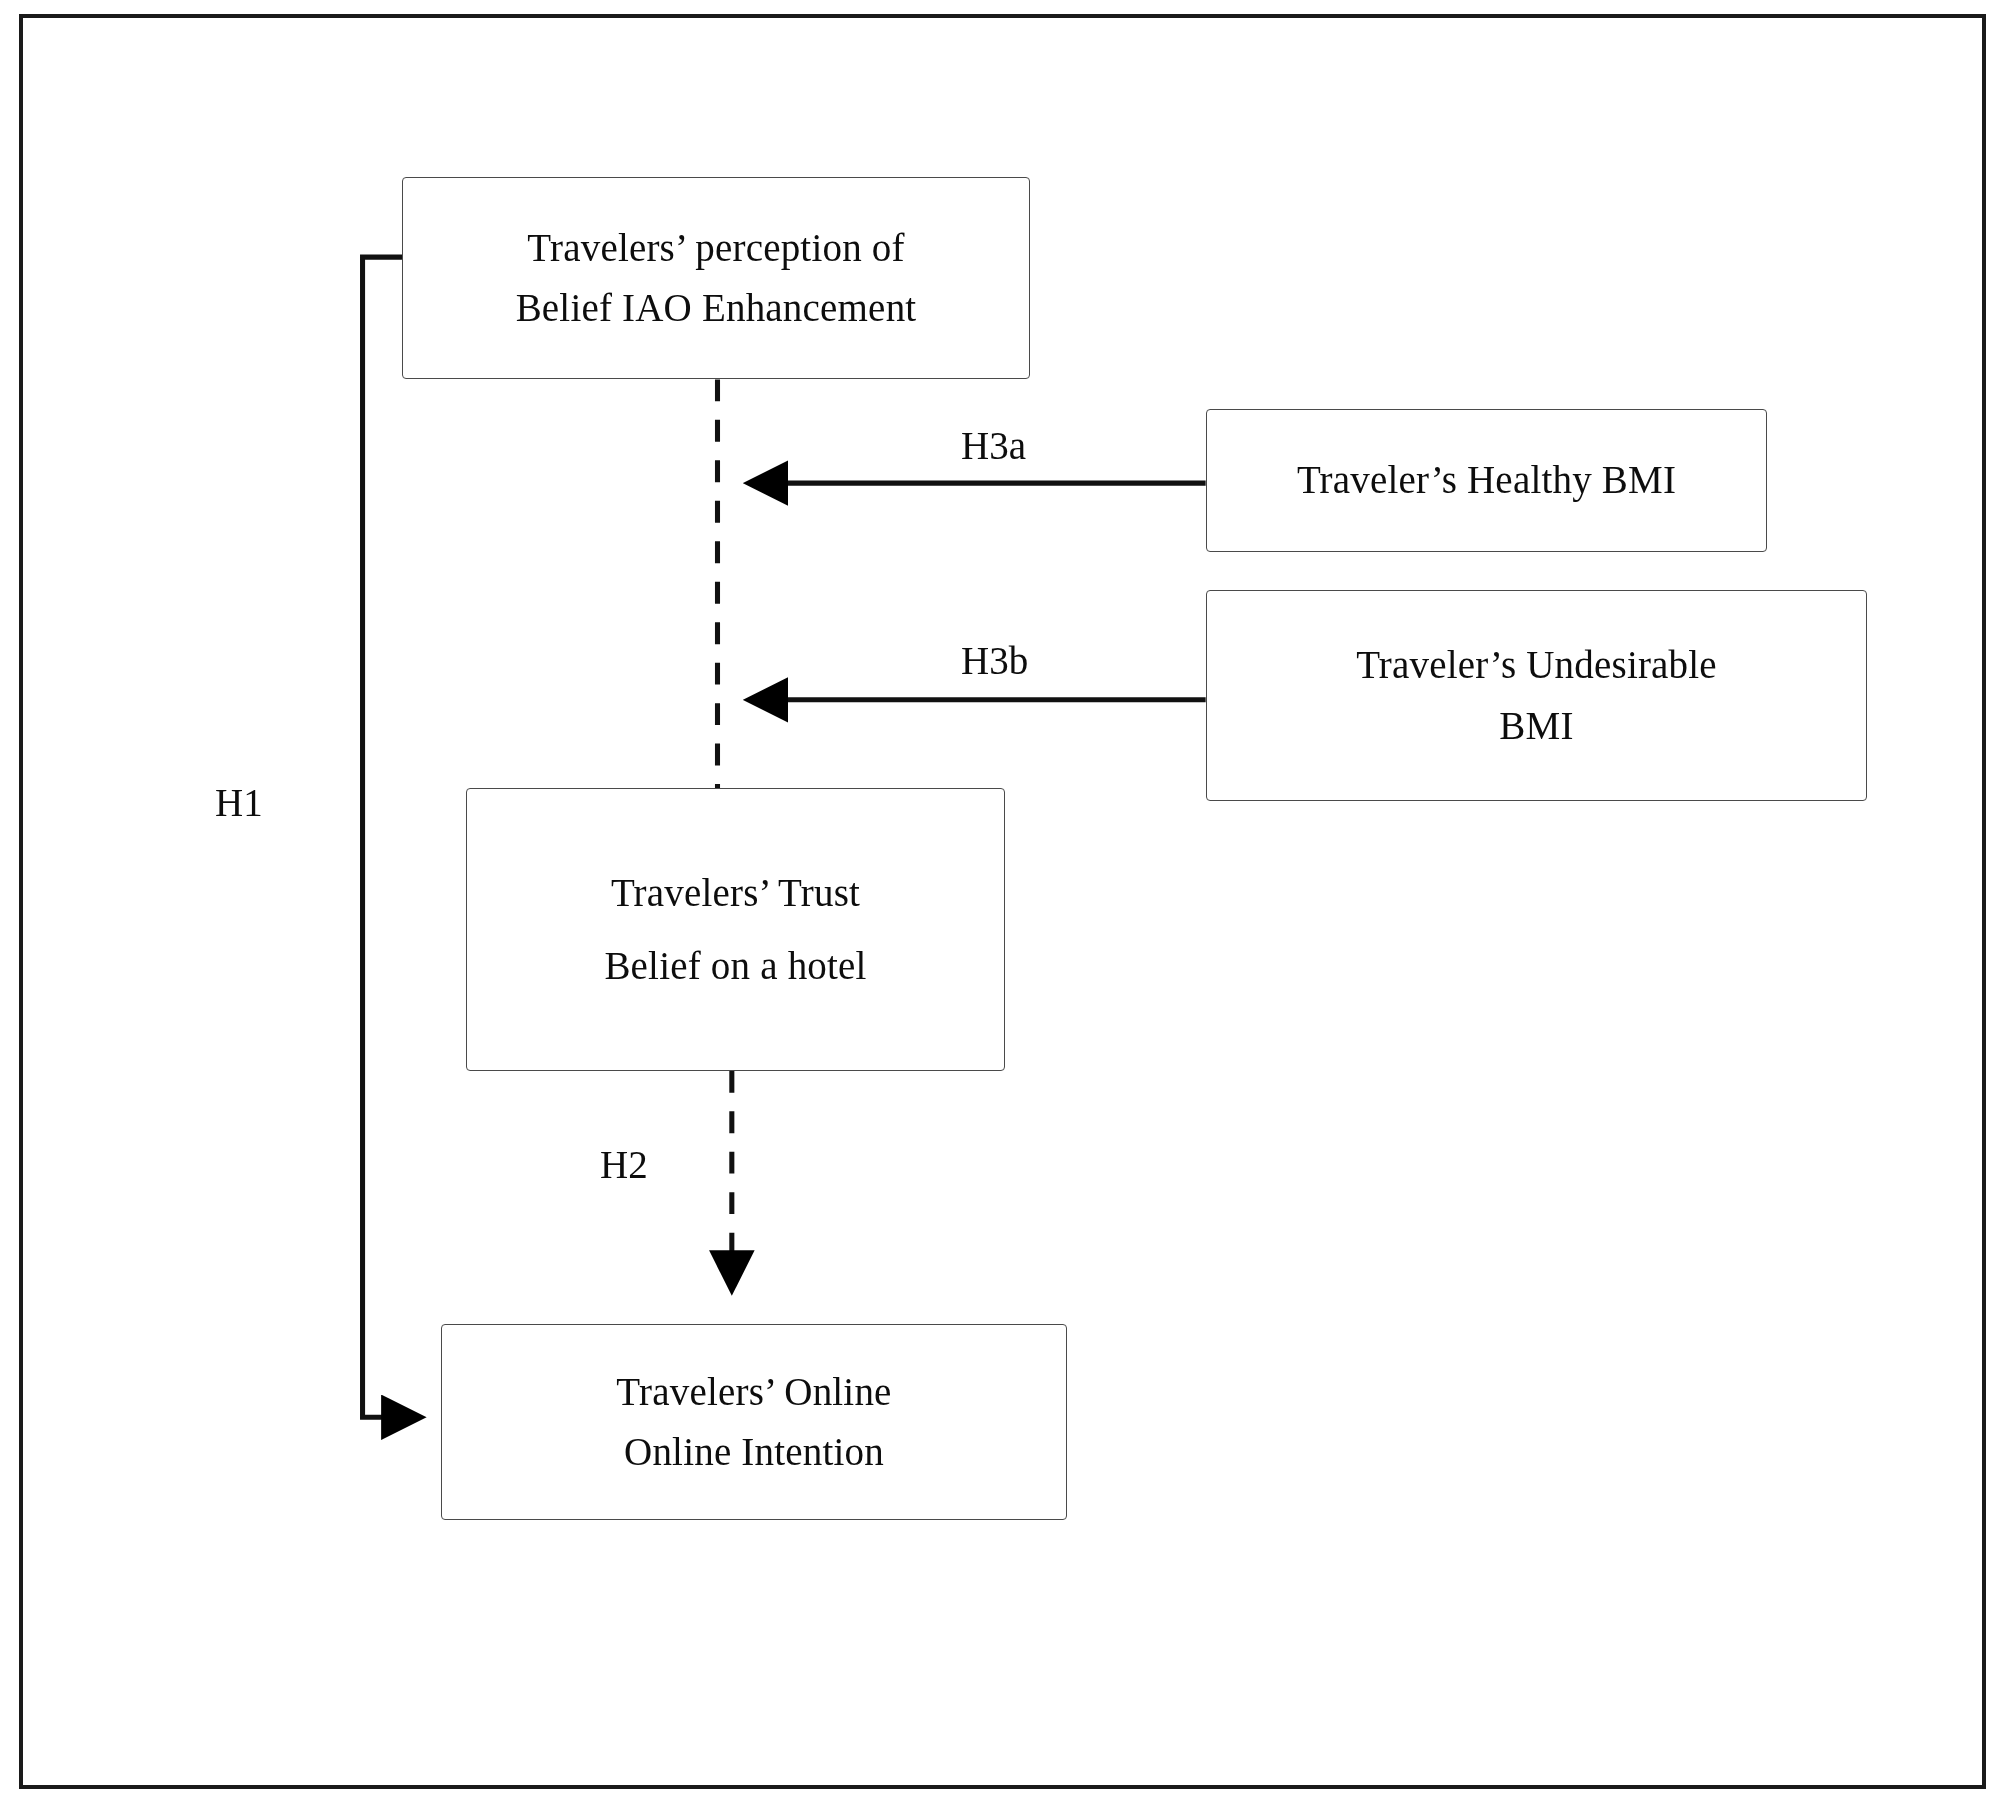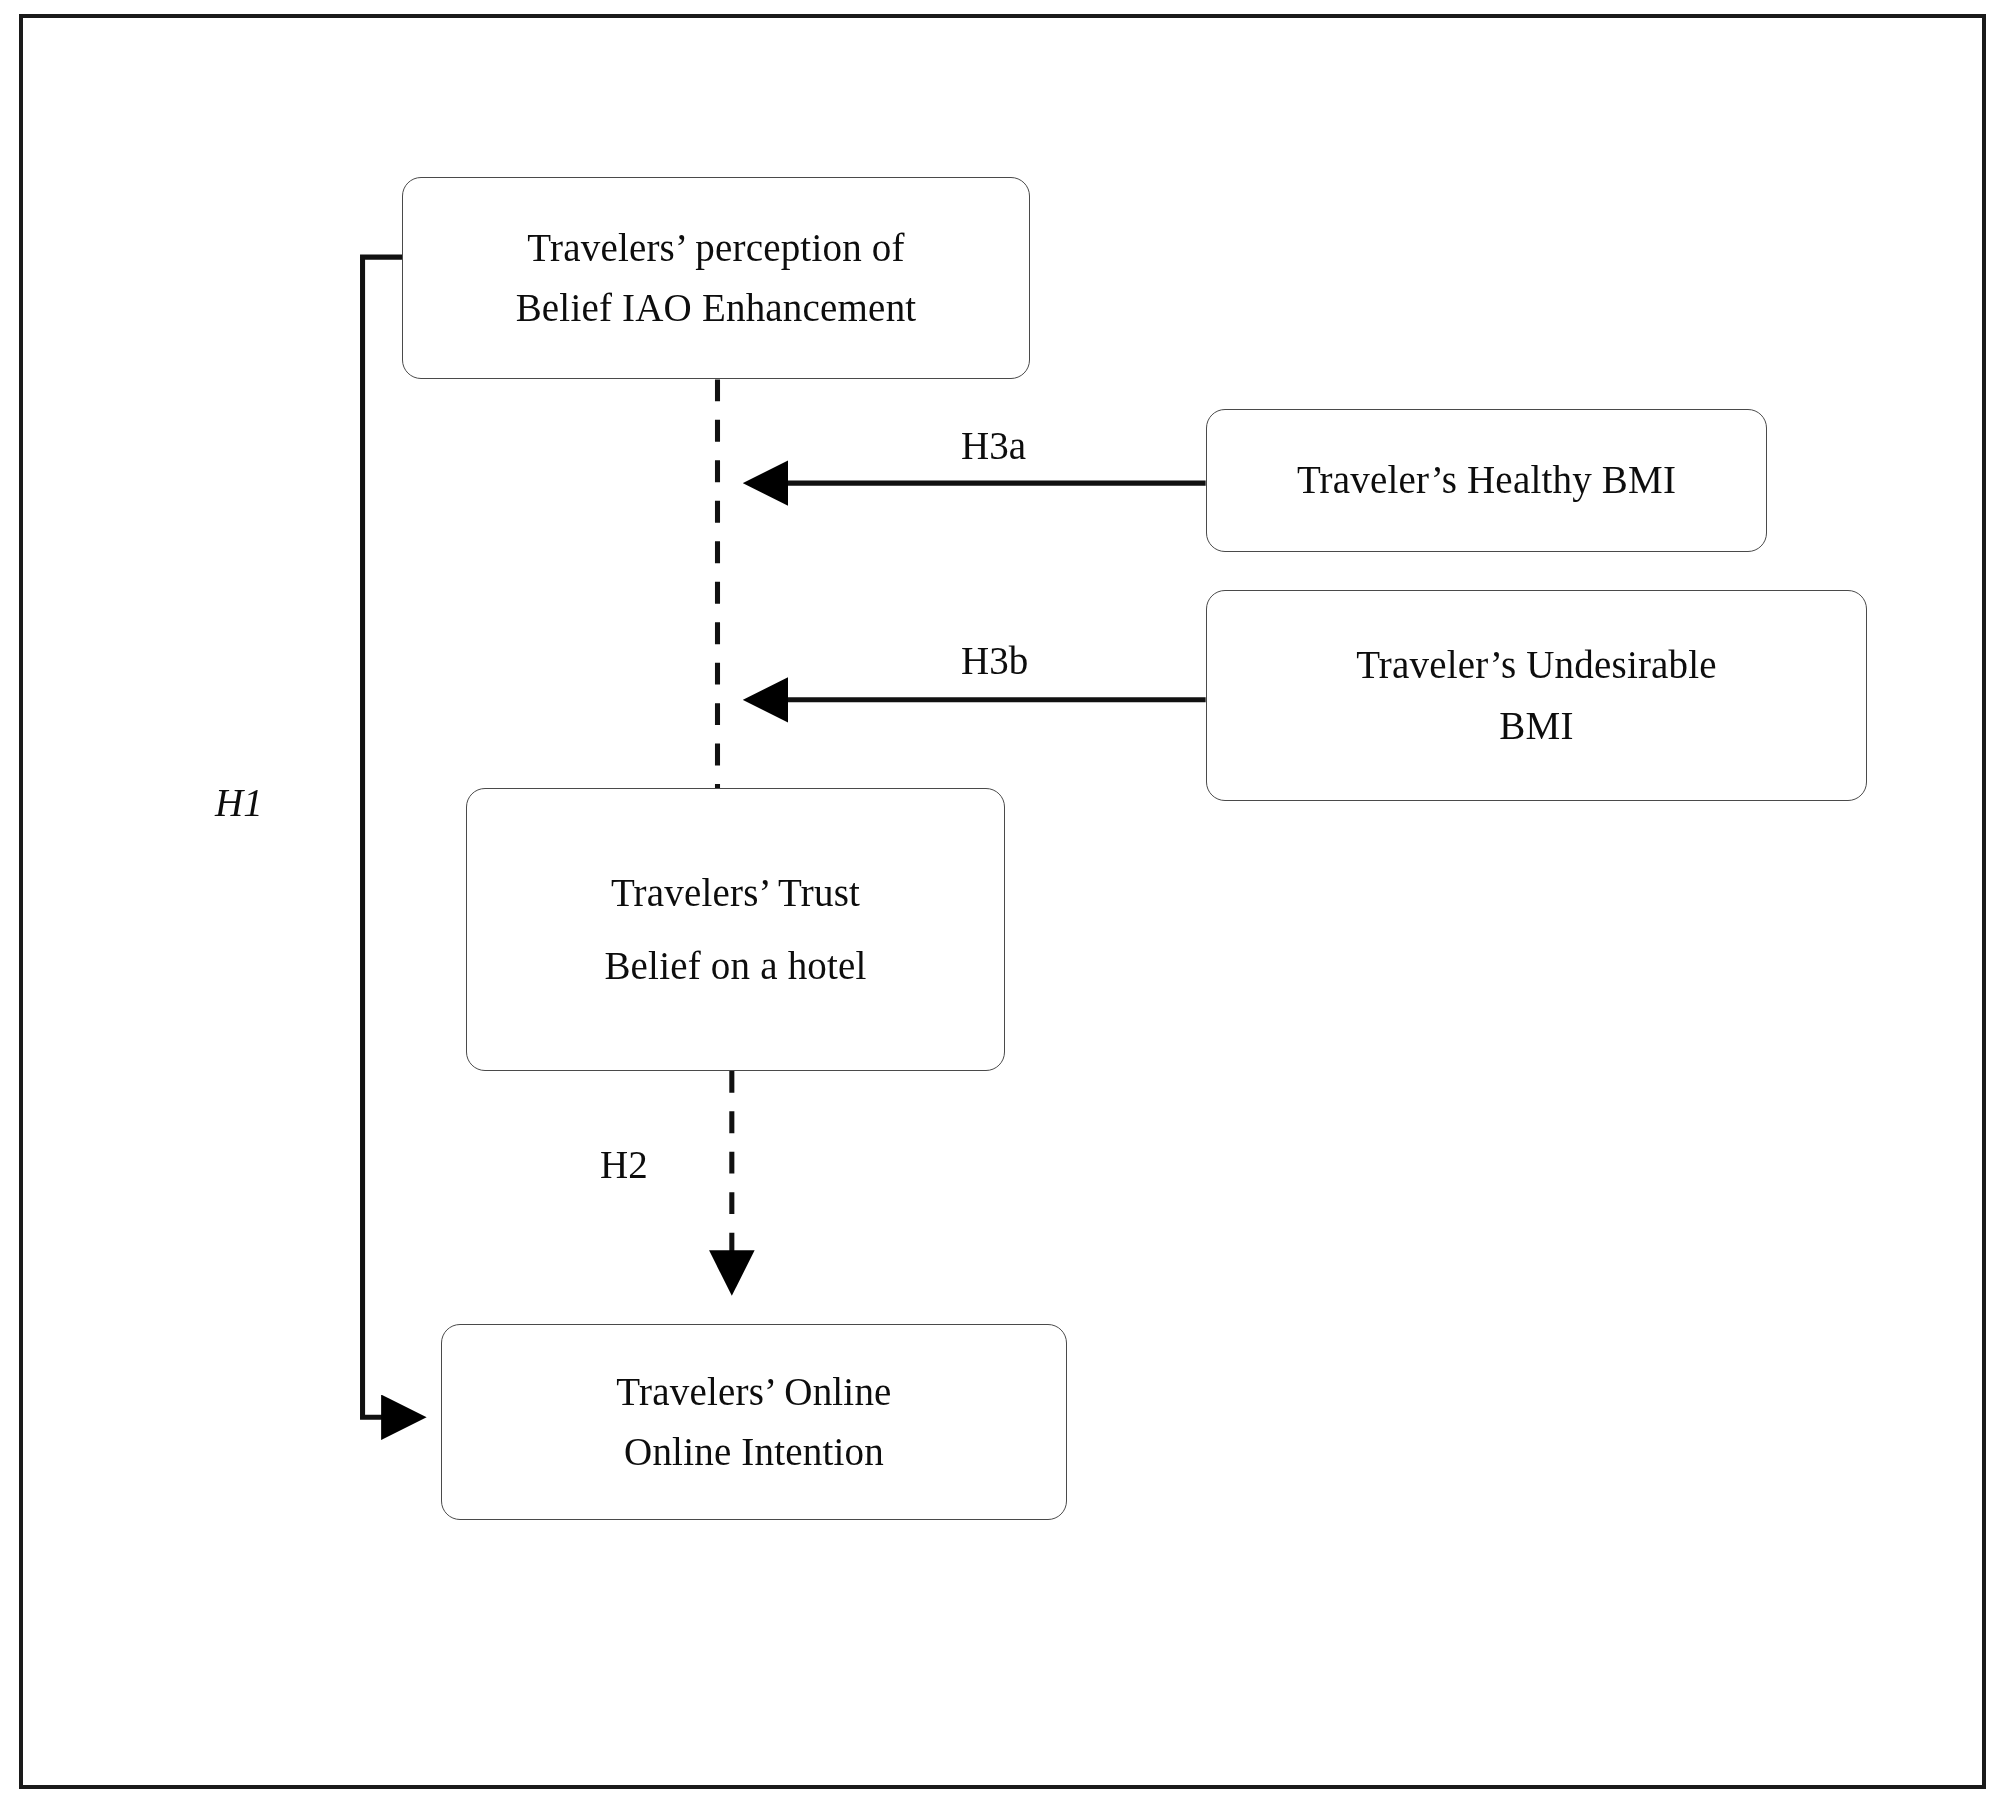--- a/index.html
+++ b/index.html
@@ -36,21 +36,21 @@
     top: 0;
     width: 2010px;
     height: 1811px;
     pointer-events: none;
   }
   
   .node {
     position: absolute;
     box-sizing: border-box;
     border: 1.7px solid #4a4a4a;
-    border-radius: 19px;
+    border-radius: 4px;
     background: #ffffff;
     display: flex;
     flex-direction: column;
     align-items: center;
     justify-content: center;
     text-align: center;
     color: #0d0d0d;
     font-size: 39px;
     line-height: 1.55;
     letter-spacing: 0.2px;
@@ -66,21 +66,21 @@
   #node-booking { left: 441px; top: 1324px; width: 626px; height: 196px; text-align: center; }
 
   
   .hyp-label {
     position: absolute;
     color: #0d0d0d;
     font-size: 39px;
     line-height: 1;
     white-space: nowrap;
   }
-  #label-h1  { left: 215px;  top: 783px; font-style: italic; }
+  #label-h1  { left: 215px;  top: 783px; }
   #label-h2  { left: 600px;  top: 1145px; text-align: center; }
   #label-h3a { left: 961px; top: 426px; }
   #label-h3b { left: 961px; top: 641px; }
 </style>
 </head>
 <body>
 
 <div id="canvas">
 
   <div id="outer-frame"></div>

